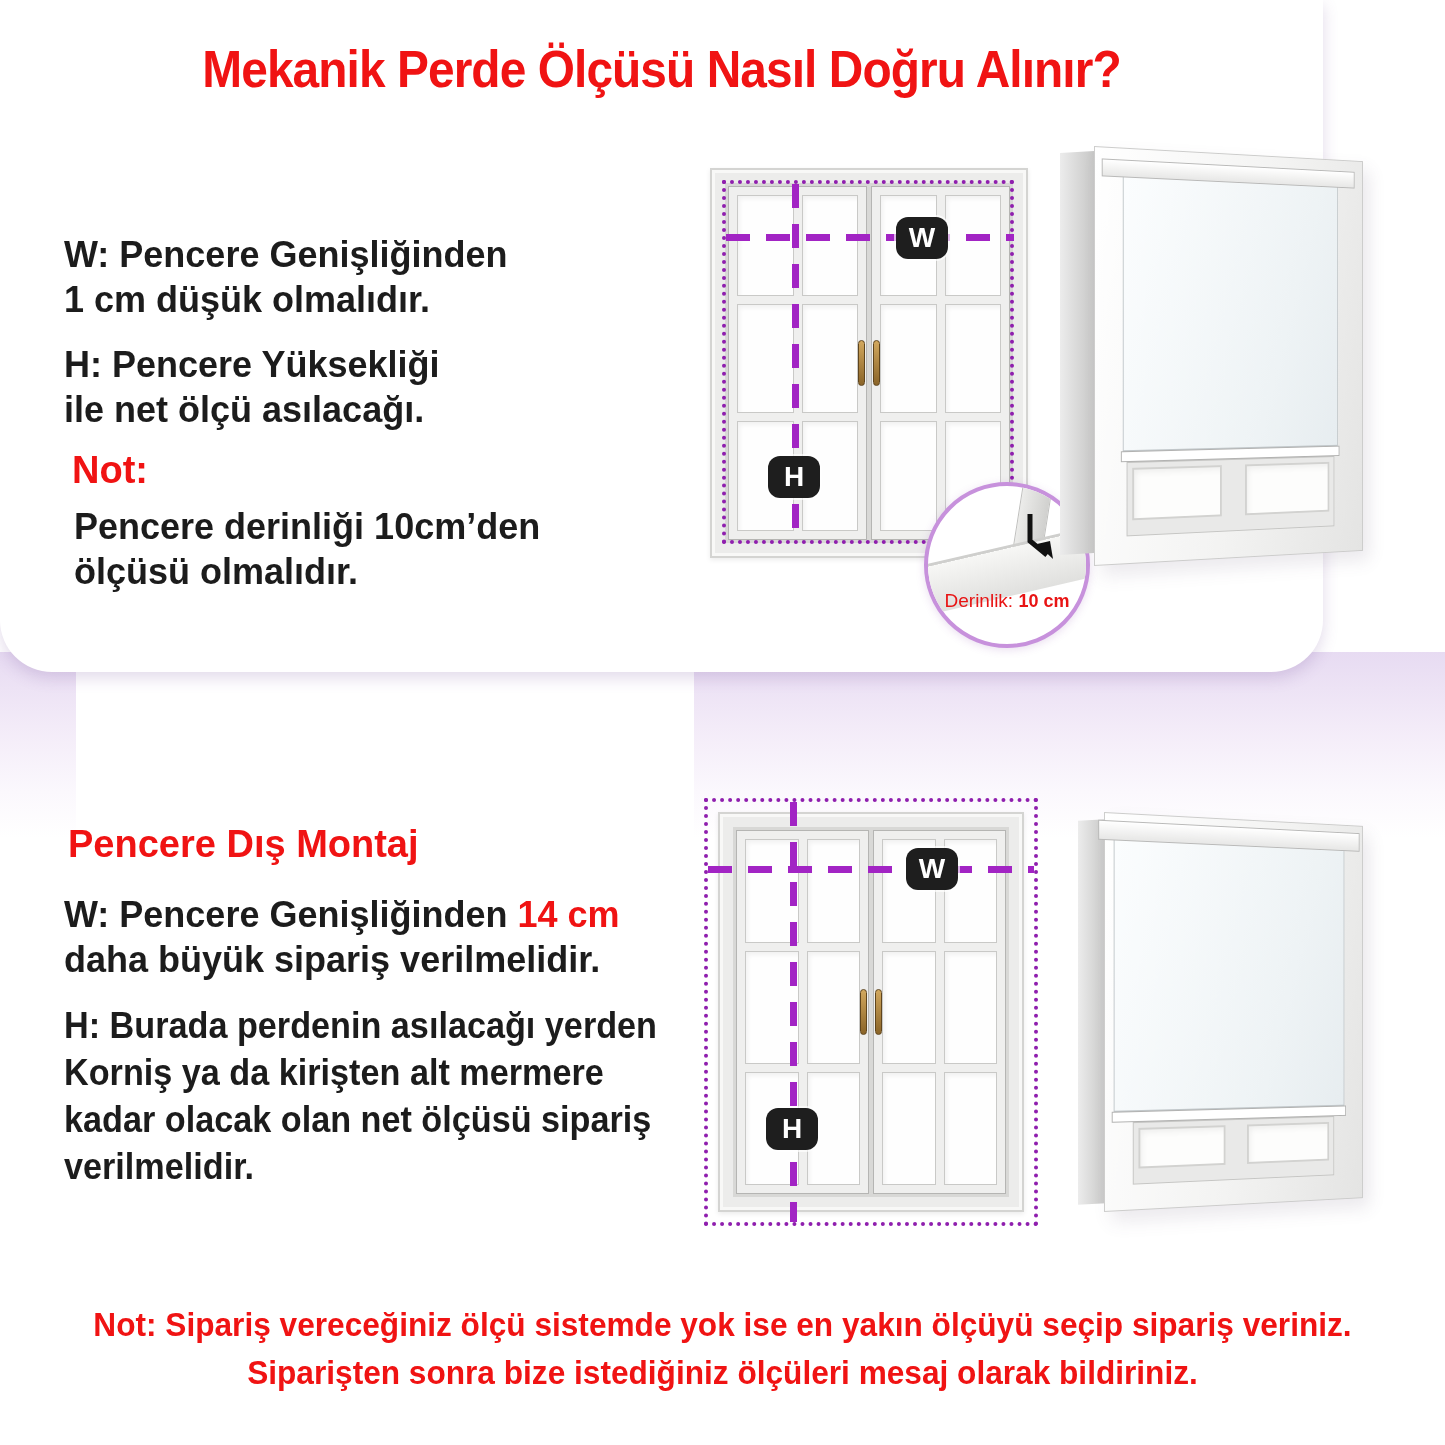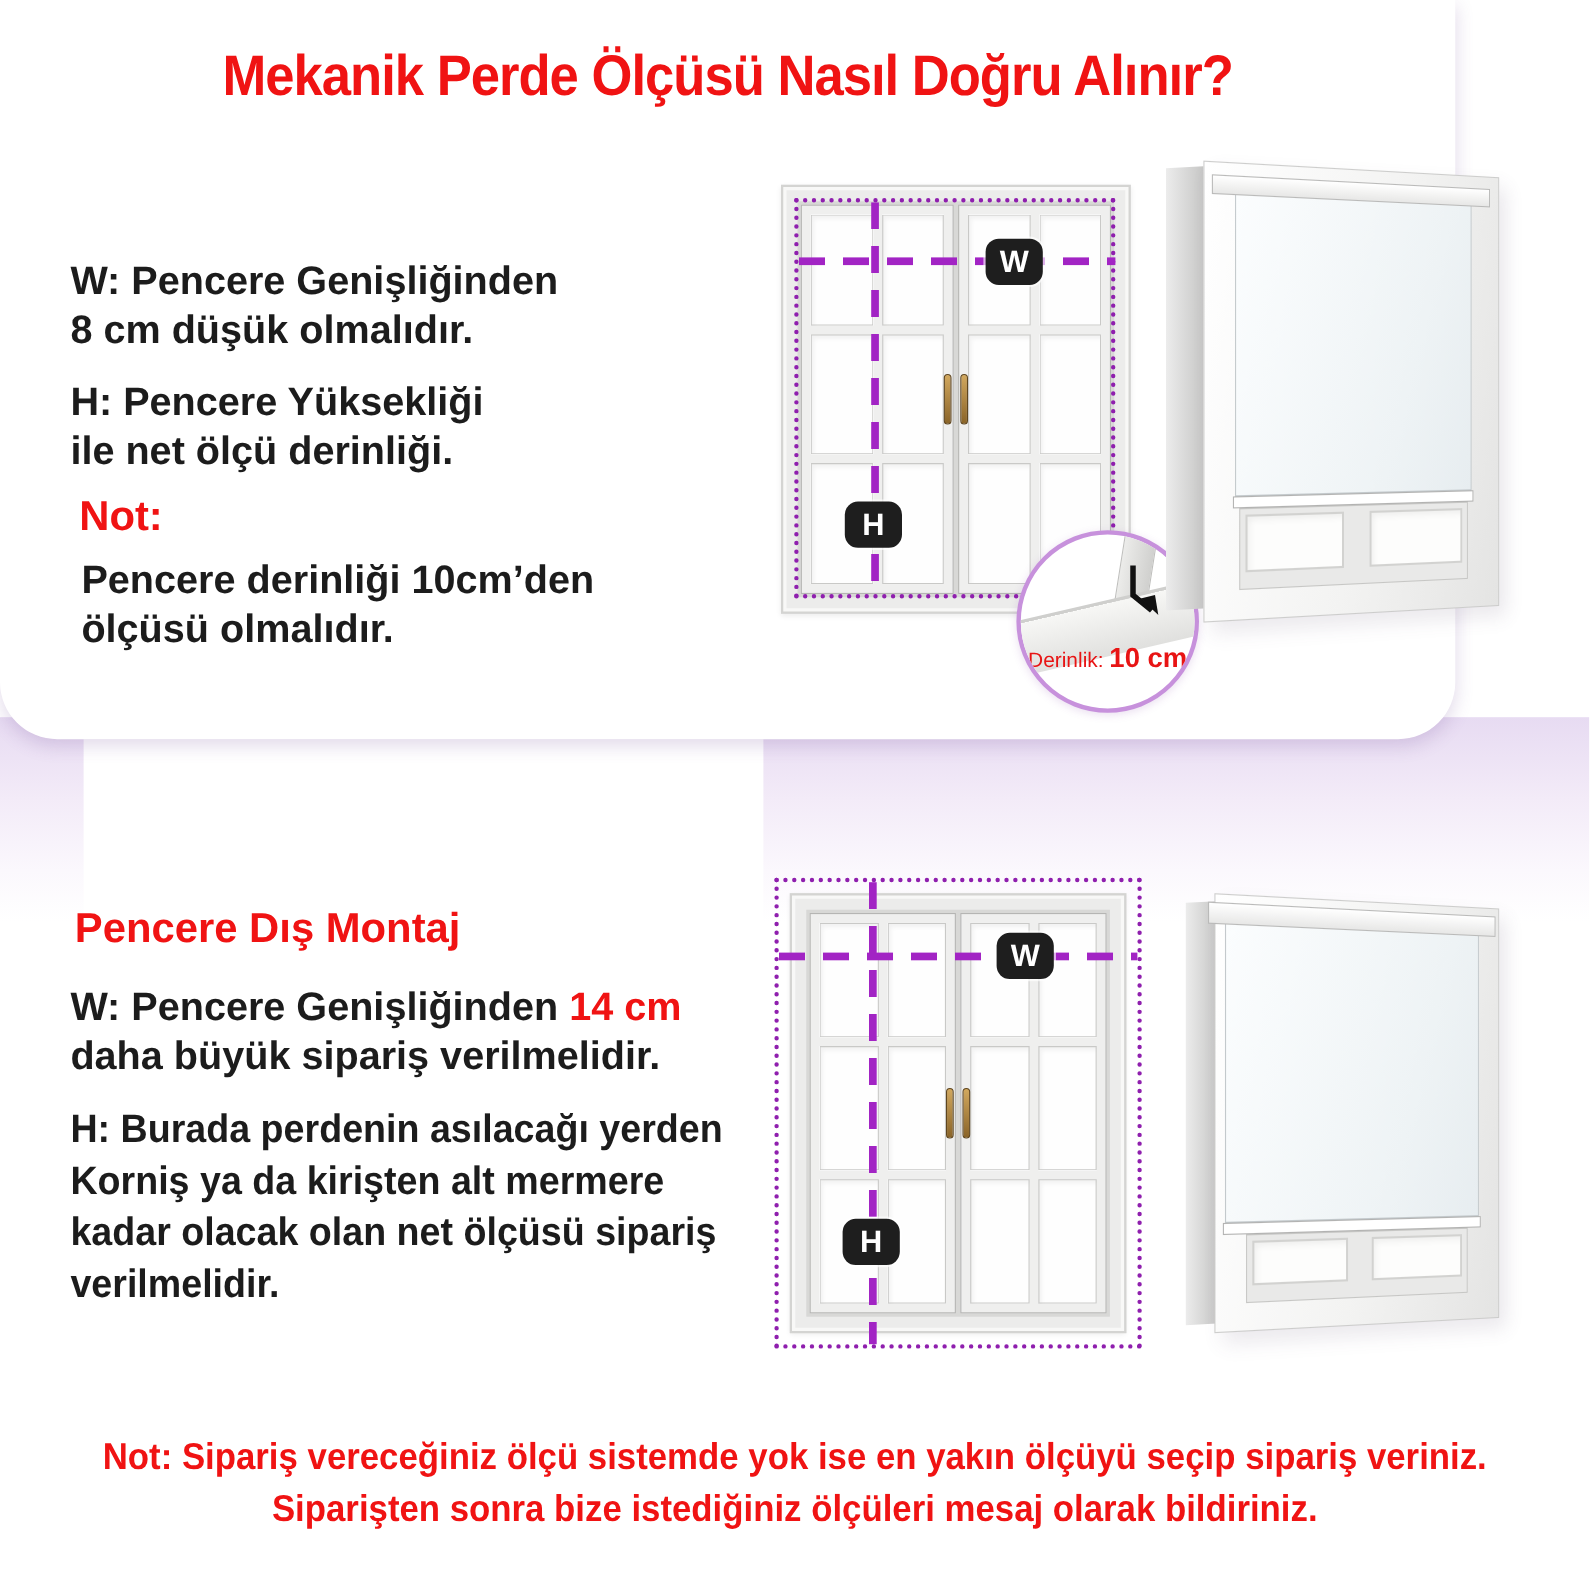--- a/index.html
+++ b/index.html
@@ -58,21 +58,21 @@
 
   
   .mag{position:absolute;width:166px;height:166px;border-radius:50%;background:#fff;
        border:4px solid var(--ring);overflow:hidden;box-shadow:0 2px 8px rgba(140,80,170,.18)}
   .mag-jamb{position:absolute;left:57%;top:-10%;width:30px;height:58%;
             background:linear-gradient(90deg,#ececea,#d0d0ce);border:1px solid #c0c0be;transform:rotate(9deg)}
   .mag-sill{position:absolute;left:-12%;width:125%;top:40%;height:30%;
             background:linear-gradient(#f7f7f5,#e0e0de);box-shadow:0 -3px 0 #cfcfcd;transform:rotate(-13deg)}
   .mag-text{position:absolute;left:0;bottom:20%;width:100%;text-align:center;color:#e81414;
             font-size:19px;line-height:22px}
-  .mag-text b{font-size:25px}
+  .mag-text b{font-size:18px}
 
   
   .wall-side{position:absolute;background:linear-gradient(90deg,#ececec,#c7c7c6);transform:skewY(-3deg)}
   .blind{position:absolute;transform:perspective(1000px) rotateY(15deg);transform-origin:0 50%}
   .b-face{position:absolute;inset:0;background:linear-gradient(100deg,#ffffff 0%,#f3f3f2 55%,#e4e4e3 100%);
           border:1px solid #cccccb;box-shadow:8px 10px 18px rgba(90,70,110,.12)}
   .b-head{position:absolute;background:linear-gradient(#ffffff,#e7e7e6);border:1px solid #b9b9b8}
   .b-fabric{position:absolute;background:linear-gradient(105deg,#fbfdfe,#eef3f5 70%,#e7edf0);
             border:1px solid #c2c8cb;border-top:none}
   .b-rail{position:absolute;height:11px;background:#fff;border:1px solid #b2b2b1}
@@ -93,26 +93,26 @@
   <div class="band"></div>
   <div class="left-patch"></div>
 
   <section class="top-card">
 
     <h1 class="title">Mekanik Perde Ölçüsü Nasıl Doğru Alınır?</h1>
 
 
     <div class="para" style="left:64px;top:232px">
       <div>W: Pencere Genişliğinden</div>
-      <div>8 cm düşük olmalıdır.</div>
+      <div>1 cm düşük olmalıdır.</div>
     </div>
 
     <div class="para" style="left:64px;top:342px">
       <div>H: Pencere Yüksekliği</div>
-      <div>ile net ölçü derinliği.</div>
+      <div>ile net ölçü asılacağı.</div>
     </div>
 
     <h2 class="h-red" style="left:72px;top:448px">Not:</h2>
 
     <div class="para" style="left:74px;top:504px">
       <div>Pencere derinliği 10cm’den</div>
       <div>ölçüsü olmalıdır.</div>
     </div>
 
     <div class="window" style="left:710px;top:168px;width:318px;height:390px">

